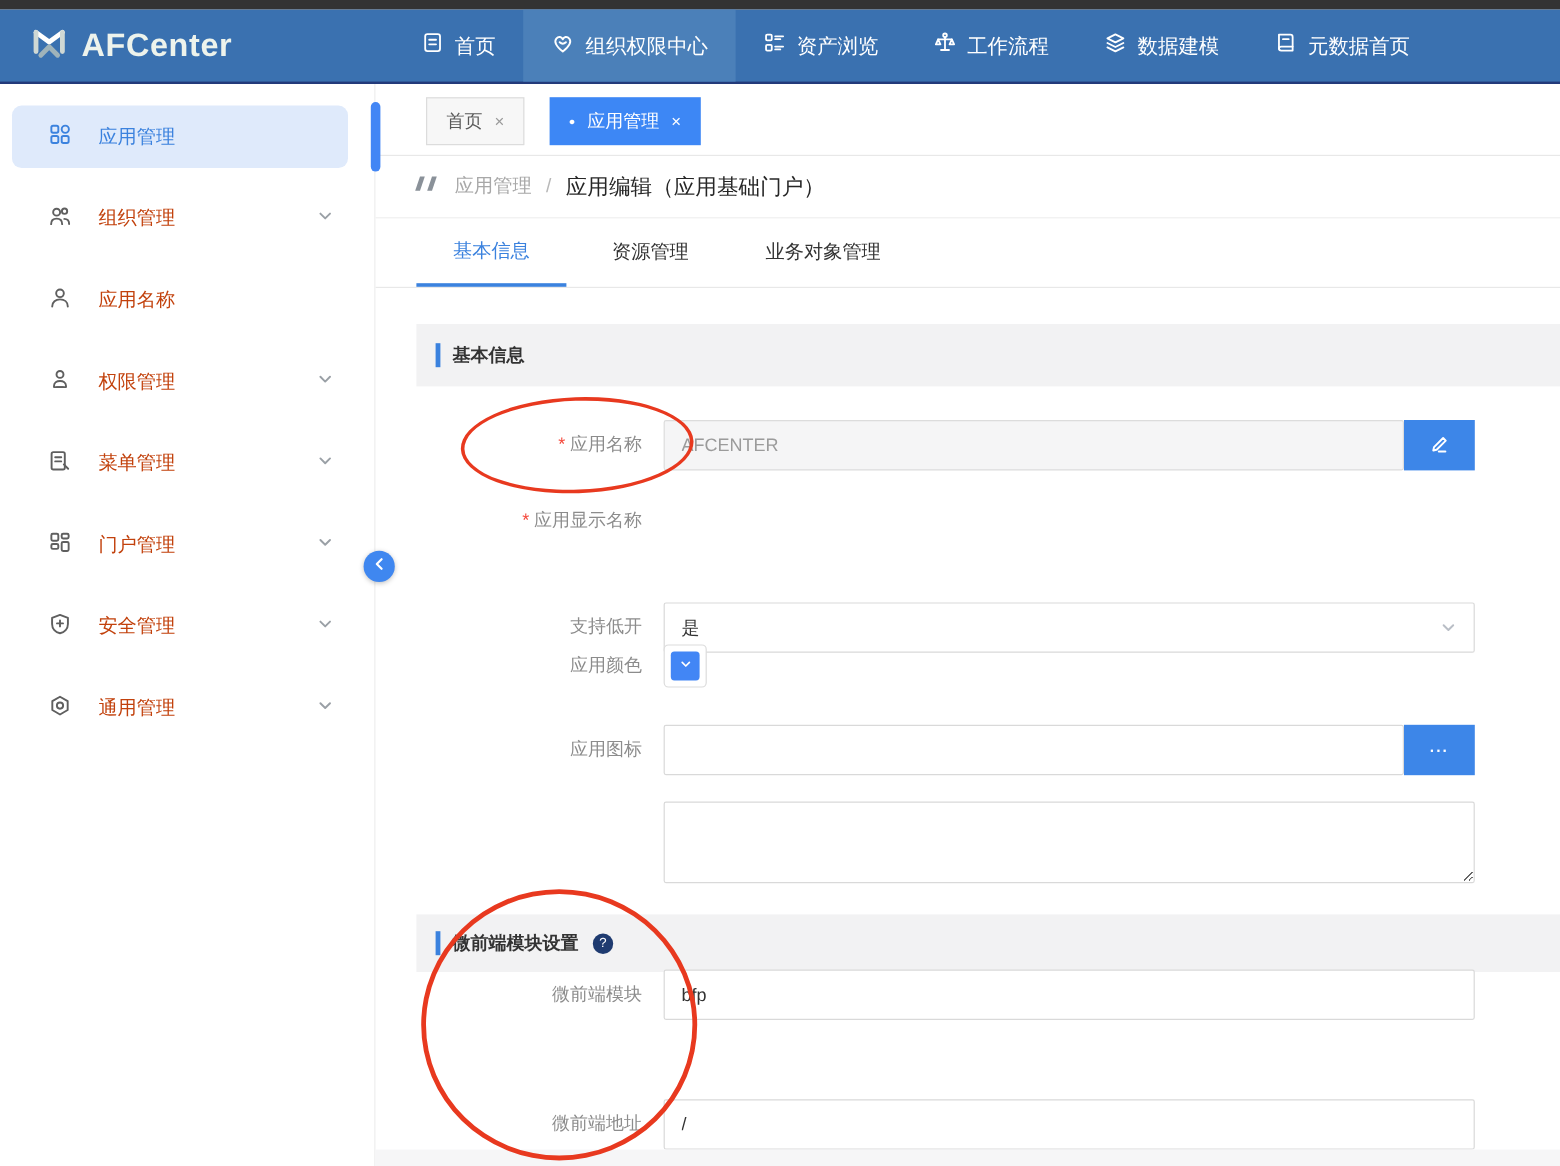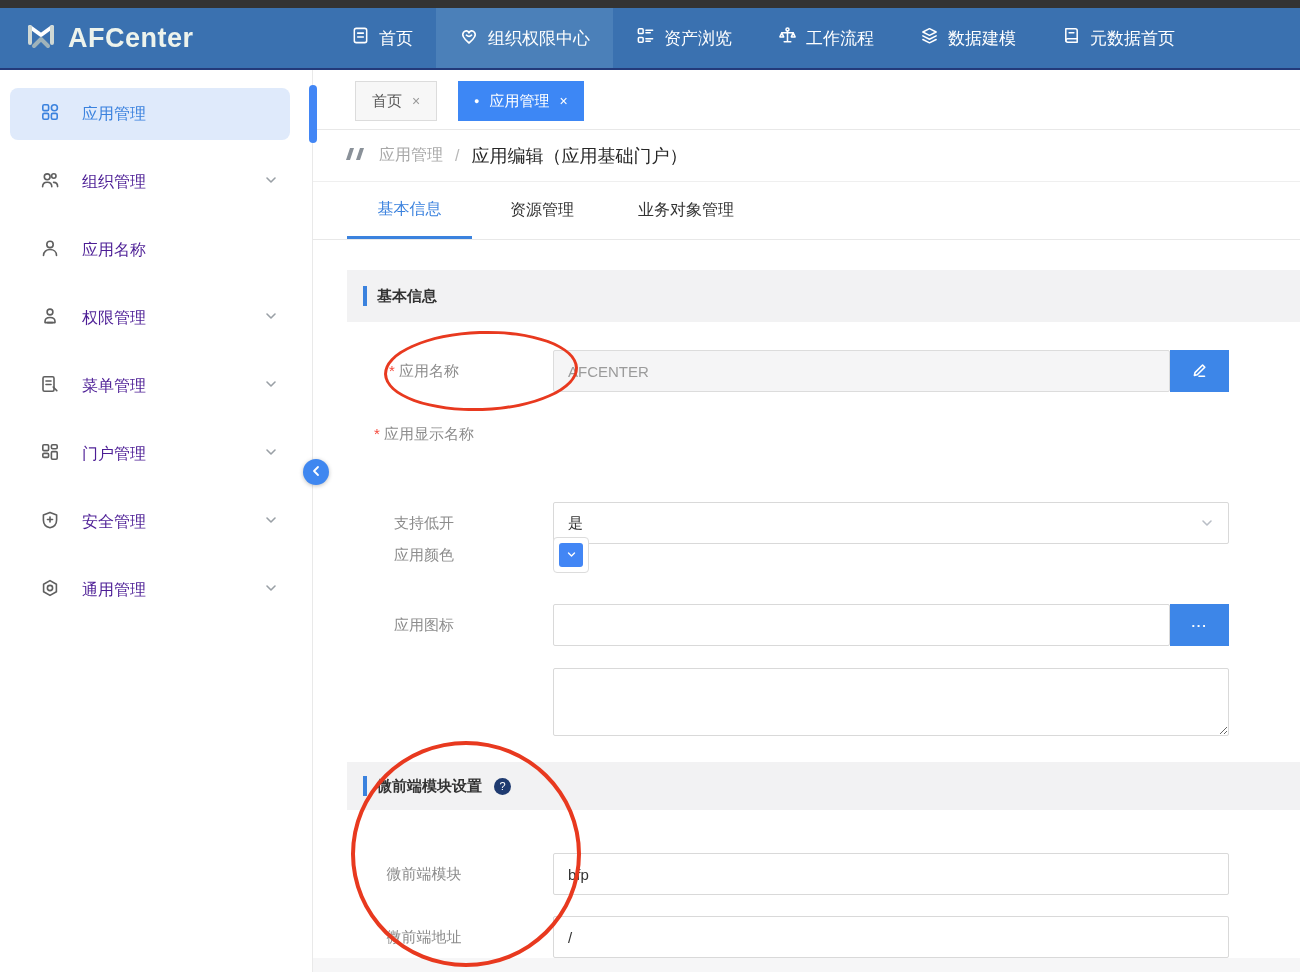--- a/index.html
+++ b/index.html
@@ -14,21 +14,21 @@
   .main-nav{position:absolute;left:328px;top:0;height:100%;display:flex;align-items:stretch;}
   .nav-item{display:flex;align-items:center;gap:9px;padding:0 23px;color:#fff;font-size:17px;cursor:pointer;white-space:nowrap;}
   .nav-item.selected{background:#4b80b9;}
   .nav-item svg{stroke:#fff;}
 
   
   .sidebar{position:absolute;left:0;top:70px;width:313px;height:902px;background:#fff;border-right:1px solid #e9e9e9;box-sizing:border-box;}
   .side-sel{position:absolute;left:10px;top:18px;width:280px;height:52px;background:#dfeafb;border-radius:8px;display:flex;align-items:center;gap:22px;padding-left:30px;box-sizing:border-box;color:#3b82de;font-size:16px;cursor:pointer;}
   .side-sel svg{stroke:#3b82de;}
   .side-list{position:absolute;left:0;top:78px;width:100%;}
-  .side-item{height:68px;display:flex;align-items:center;gap:22px;padding-left:40px;position:relative;color:#4c1d95;font-size:16px;cursor:pointer;}
+  .side-item{height:68px;display:flex;align-items:center;gap:22px;padding-left:40px;position:relative;color:#c2410c;font-size:16px;cursor:pointer;}
   .side-item svg{stroke:#5f5f5f;}
   .side-item .chev{position:absolute;right:34px;}
   .side-item .chev svg{stroke:#9aa0a6;}
 
   .collapse-btn{position:absolute;left:303px;top:459px;width:26px;height:26px;border-radius:50%;background:#3f87f0;display:flex;align-items:center;justify-content:center;cursor:pointer;box-shadow:0 1px 4px rgba(0,0,0,.25);z-index:5;}
   .scroll-pill{position:absolute;left:309px;top:85px;width:8px;height:58px;border-radius:4px;background:#4286f5;z-index:4;}
 
   
   .content{position:absolute;left:313px;top:70px;width:987px;height:902px;background:#fff;}
   .tab-strip{position:absolute;left:0;top:0;width:100%;height:60px;border-bottom:1px solid #e8e8e8;box-sizing:border-box;}
@@ -49,21 +49,21 @@
   .ctab.active{width:125px;color:#3b82de;border-bottom:3px solid #3b82de;}
   .ctab.t2{margin-left:26px;padding:0 12px;}
   .ctab.t3{margin-left:40px;padding:0 12px;}
 
   .section-bar{position:absolute;left:34px;right:0;height:52px;background:#f2f2f3;display:flex;align-items:center;}
   .section-accent{width:4px;height:20px;background:#3b82de;margin-left:16px;}
   .section-title{margin-left:10px;font-size:15px;font-weight:bold;color:#333;}
   .help-badge{margin-left:12px;width:17px;height:17px;border-radius:50%;background:#1f3b70;color:#fff;font-size:11px;display:flex;align-items:center;justify-content:center;cursor:pointer;}
 
   .frow{position:absolute;left:0;width:100%;}
-  .flabel{position:absolute;left:0;top:0;width:222px;text-align:center;color:#8c8c8c;font-size:15px;}
+  .flabel{position:absolute;left:0;top:0;width:222px;text-align:right;color:#8c8c8c;font-size:15px;}
   .req{color:#f5483b;margin-right:4px;}
   .finput{position:absolute;left:240px;top:0;height:42px;border:1px solid #d9d9d9;border-radius:2px;box-sizing:border-box;font-size:15px;color:#333;padding:0 14px;background:#fff;font-family:inherit;outline:none;}
   .finput.full{width:676px;}
   .finput.short{width:617px;}
   .finput.disabled{background:#f5f5f6;color:#9b9b9b;border-color:#dcdcdc;}
   .sq-btn{position:absolute;left:857px;top:0;width:59px;height:42px;background:#3d86e8;display:flex;align-items:center;justify-content:center;color:#fff;cursor:pointer;border:none;}
   .select-chev{position:absolute;left:886px;top:13px;pointer-events:none;}
   .color-box{position:absolute;left:240px;top:0;width:36px;height:36px;border:1px solid #dcdcdc;border-radius:4px;box-sizing:border-box;background:#fff;display:flex;align-items:center;justify-content:center;cursor:pointer;}
   .color-inner{width:24px;height:24px;border-radius:3px;background:#4286f5;display:flex;align-items:center;justify-content:center;}
   .ftextarea{position:absolute;left:240px;top:0;width:676px;height:68px;border:1px solid #d9d9d9;border-radius:2px;box-sizing:border-box;resize:both;font-family:inherit;font-size:15px;padding:8px 12px;outline:none;}
@@ -363,21 +363,21 @@
     <div class="frow" style="top:598px;height:68px;">
       <textarea class="ftextarea" style=""></textarea>
     </div>
 
     <div class="section-bar" style="top:692px;height:48px;">
       <div class="section-accent"></div>
       <div class="section-title">微前端模块设置</div>
       <div class="help-badge">?</div>
     </div>
 
-    <div class="frow" style="top:783px;height:42px;">
+    <div class="frow" style="top:738px;height:42px;">
       <div class="flabel" style="line-height:42px;">微前端模块</div>
       <input class="finput full" value="bfp" style="">
     </div>
 
     <div class="frow" style="top:846px;height:42px;">
       <div class="flabel" style="line-height:42px;">微前端地址</div>
       <input class="finput full" value="/" style="">
     </div>
 
     <div class="bottom-strip"></div>

